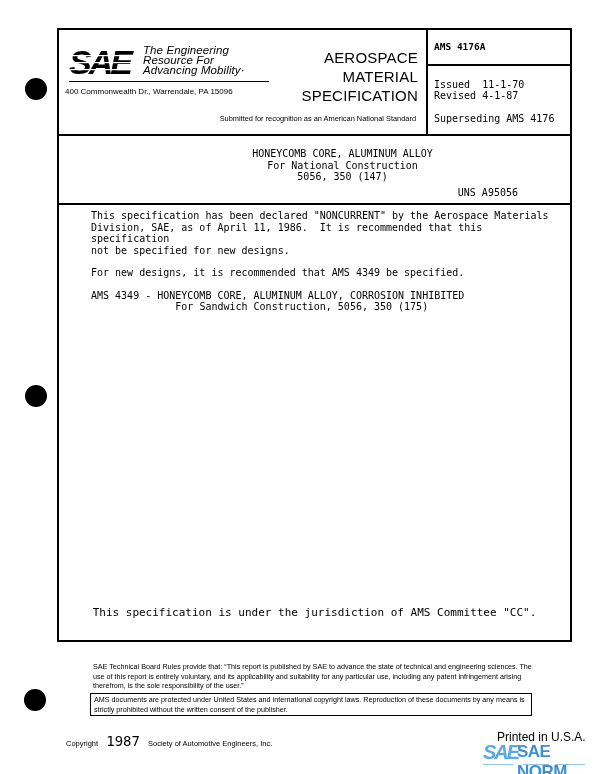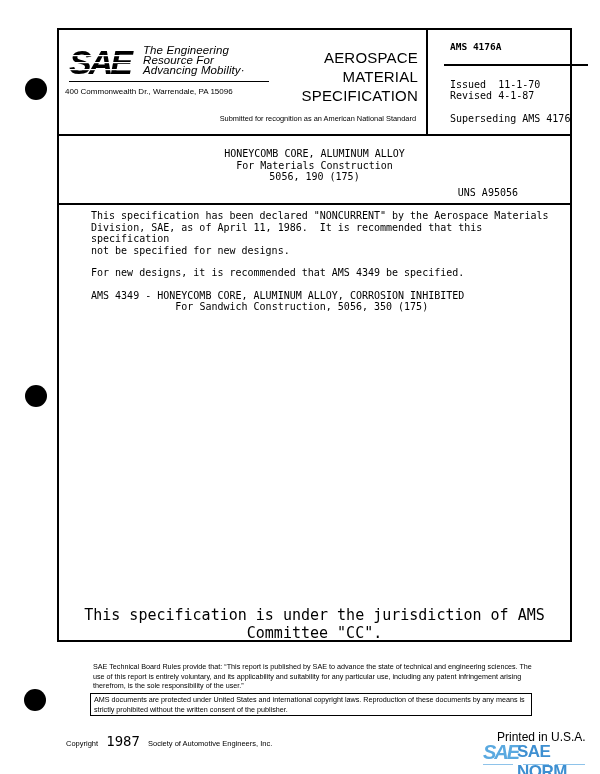--- a/index.html
+++ b/index.html
@@ -6,42 +6,42 @@
     body { width: 600px; height: 774px; position: relative; overflow: hidden; color: #000; }
     .sans { font-family: "Liberation Sans", "DejaVu Sans", sans-serif; }
     .mono { font-family: "DejaVu Sans Mono", "Liberation Mono", monospace; }
 
     .punch { position: absolute; width: 22px; height: 22px; border-radius: 50%; background: #000; }
 
     .frame { position: absolute; left: 57px; top: 28px; width: 515px; height: 614px; border: 2px solid #000; box-sizing: border-box; }
 
     .header { position: absolute; left: 0; top: 0; width: 100%; height: 106px; border-bottom: 2px solid #000; box-sizing: border-box; }
     .hdr-left { position: absolute; left: 0; top: 0; width: 369px; height: 104px; border-right: 2px solid #000; box-sizing: border-box; }
-    .hdr-right { position: absolute; left: 385px; top: 0; width: 144px; height: 76px; }
+    .hdr-right { position: absolute; left: 369px; top: 0; width: 144px; height: 76px; }
     .hdr-docno { position: absolute; left: 0; top: 0; width: 100%; height: 36px; border-bottom: 2px solid #000; box-sizing: border-box; }
 
     .logo { position: absolute; left: 10px; top: 14px; width: 70px; height: 34px; }
     .tagline { position: absolute; left: 84px; top: 15px; font-size: 11.5px; font-style: italic; font-weight: normal; line-height: 10px; letter-spacing: 0.1px; }
     .tagline-rule { position: absolute; left: 10px; top: 51px; width: 200px; height: 1px; background: #000; }
     .address { position: absolute; left: 6px; top: 57px; font-size: 8px; }
     .ams-title { position: absolute; right: 8px; top: 18px; text-align: right; font-size: 15px; line-height: 19px; letter-spacing: 0.2px; }
     .submitted { position: absolute; right: 10px; top: 84px; font-size: 7.4px; }
 
     .docno { position: absolute; left: 6px; top: 11px; font-size: 9.5px; font-weight: bold; }
     .dates { position: absolute; left: 6px; top: 49px; font-size: 10px; line-height: 11px; }
     .supersede { position: absolute; left: 6px; top: 83px; font-size: 10px; }
 
-    .title-block { position: absolute; left: 0; top: 118px; width: 100%; text-align: center; font-size: 10px; line-height: 11.5px; }
+    .title-block { position: absolute; left: 0; top: 118px; width: 100%; text-align: center; font-size: 10px; line-height: 11.5px; padding-left: 28px; }
     .uns { position: absolute; right: 52px; top: 157px; font-size: 10px; }
     .title-rule { position: absolute; left: 0; top: 173px; width: 100%; height: 2px; background: #000; }
 
     .body-text { position: absolute; left: 16px; top: 180px; width: 490px; font-size: 10px; line-height: 11.5px; }
     .body-text p { margin: 0 0 11px 16px; white-space: pre-wrap; }
 
-    .jurisdiction { position: absolute; left: 0; top: 576px; width: 100%; text-align: center; font-size: 15px; }
+    .jurisdiction { position: absolute; left: 0; top: 576px; width: 100%; text-align: center; font-size: 11px; }
 
     .board-rules { position: absolute; left: 93px; top: 662px; width: 450px; font-size: 7.2px; line-height: 9.5px; }
     .copyright-box { position: absolute; left: 90px; top: 693px; width: 442px; height: 23px; border: 1px solid #000; box-sizing: border-box; padding: 1px 3px; font-size: 7.2px; line-height: 9.5px; }
 
     .copyright { position: absolute; left: 66px; top: 733px; font-size: 7.5px; }
     .copyright .year { font-size: 14px; margin: 0 6px; font-family: "DejaVu Sans Mono", monospace; }
     .printed { position: absolute; left: 497px; top: 730px; font-size: 12px; }
 
     .watermark { position: absolute; left: 483px; top: 741px; width: 110px; height: 26px; }
     .wm-logo { position: absolute; left: 0; top: 0; font-size: 20px; font-weight: bold; font-style: italic; color: #5aa9e0; letter-spacing: -2px; }
@@ -93,22 +93,22 @@
       <div class="dates mono">
         <div style="white-space:pre;">Issued  11-1-70</div>
         <div>Revised 4-1-87</div>
       </div>
       <div class="supersede mono">Superseding AMS 4176</div>
     </div>
   </div>
 
   <div class="title-block mono">
     <div>HONEYCOMB CORE, ALUMINUM ALLOY</div>
-    <div>For Materials Construction</div>
-    <div>5056, 190 (175)</div>
+    <div>For National Construction</div>
+    <div>5056, 350 (147)</div>
   </div>
   <div class="uns mono">UNS A95056</div>
   <div class="title-rule"></div>
 
   <div class="body-text mono">
     <p>This specification has been declared "NONCURRENT" by the Aerospace Materials
 Division, SAE, as of April 11, 1986.  It is recommended that this specification
 not be specified for new designs.</p>
     <p>For new designs, it is recommended that AMS 4349 be specified.</p>
     <p>AMS 4349 - HONEYCOMB CORE, ALUMINUM ALLOY, CORROSION INHIBITED

